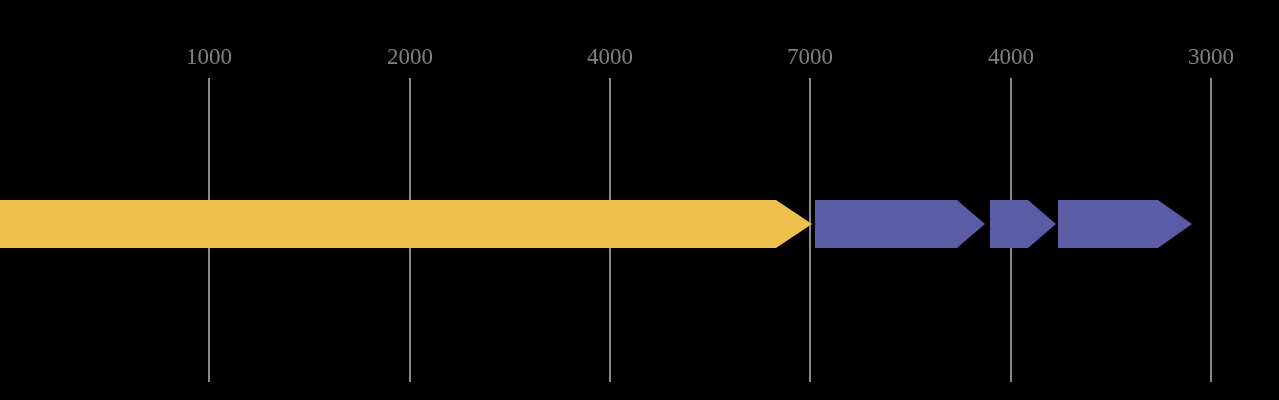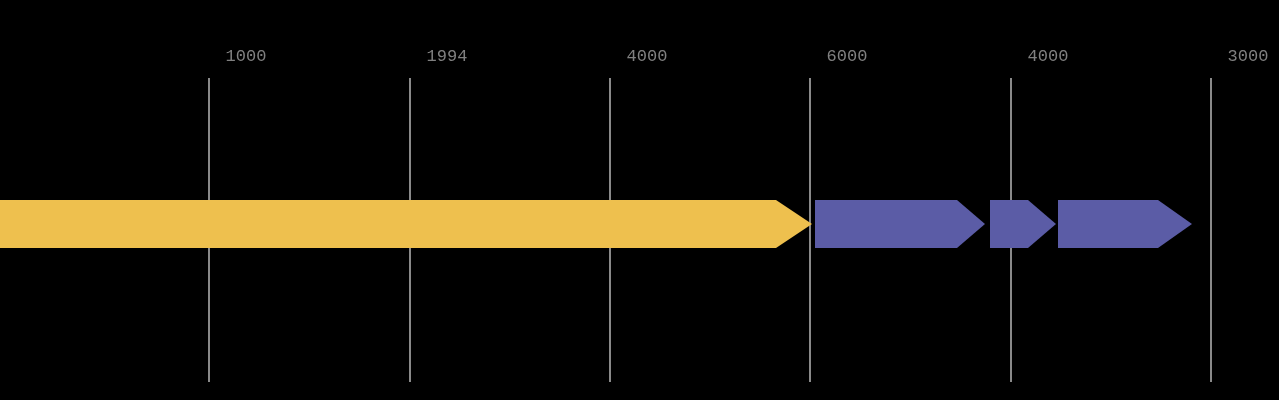--- a/index.html
+++ b/index.html
@@ -25,26 +25,25 @@
     position: absolute;
     top: 0;
     height: 100%;
   }
   .tick-label {
     position: absolute;
     top: 45px;
     left: 0;
     transform: translateX(-50%);
     color: #808080;
-    font-size: 17px;
+    font-size: 23px;
     line-height: 24px;
     letter-spacing: 0px;
     white-space: nowrap;
-    font-family: Liberation Mono, monospace;
-    margin-left: 37px;
+    font-family: Liberation Serif, serif;
   }
   .tick-line {
     position: absolute;
     top: 78px;
     left: 0;
     width: 2px;
     height: 304px;
     margin-left: -1px;
     background: #8a8a8a;
   }
@@ -71,29 +70,29 @@
 <body>
 
 <div id="genome-viewer">
 
   <div id="axis-layer">
       <div class="tick-group" style="left: 209px;">
         <div class="tick-label" style="color: rgb(128, 128, 128);">1000</div>
         <div class="tick-line" style="background: rgb(138, 138, 138); top: 78px; height: 304px;"></div>
       </div>
       <div class="tick-group" style="left: 410px;">
-        <div class="tick-label" style="color: rgb(128, 128, 128);">1994</div>
+        <div class="tick-label" style="color: rgb(128, 128, 128);">2000</div>
         <div class="tick-line" style="background: rgb(138, 138, 138); top: 78px; height: 304px;"></div>
       </div>
       <div class="tick-group" style="left: 610px;">
         <div class="tick-label" style="color: rgb(128, 128, 128);">4000</div>
         <div class="tick-line" style="background: rgb(138, 138, 138); top: 78px; height: 304px;"></div>
       </div>
       <div class="tick-group" style="left: 810px;">
-        <div class="tick-label" style="color: rgb(128, 128, 128);">6000</div>
+        <div class="tick-label" style="color: rgb(128, 128, 128);">7000</div>
         <div class="tick-line" style="background: rgb(138, 138, 138); top: 78px; height: 304px;"></div>
       </div>
       <div class="tick-group" style="left: 1011px;">
         <div class="tick-label" style="color: rgb(128, 128, 128);">4000</div>
         <div class="tick-line" style="background: rgb(138, 138, 138); top: 78px; height: 304px;"></div>
       </div>
       <div class="tick-group" style="left: 1211px;">
         <div class="tick-label" style="color: rgb(128, 128, 128);">3000</div>
         <div class="tick-line" style="background: rgb(138, 138, 138); top: 78px; height: 304px;"></div>
       </div>

